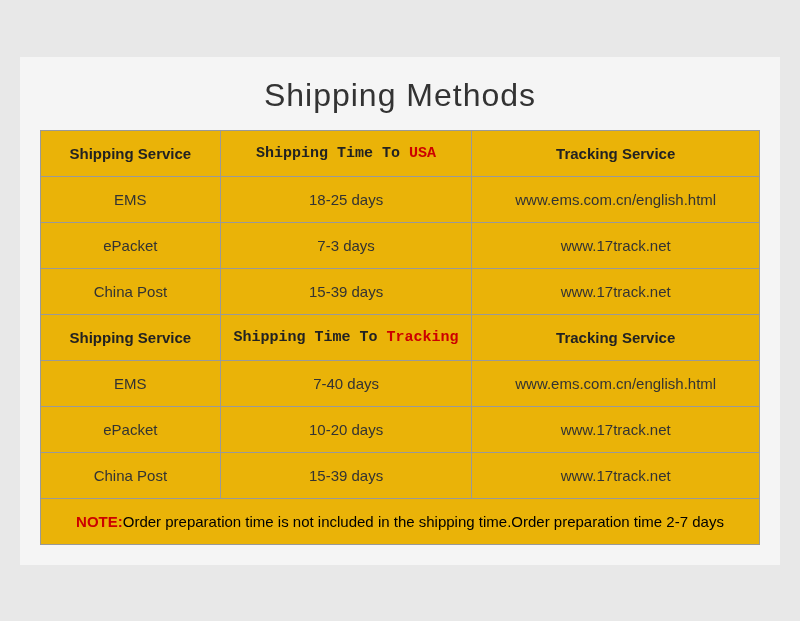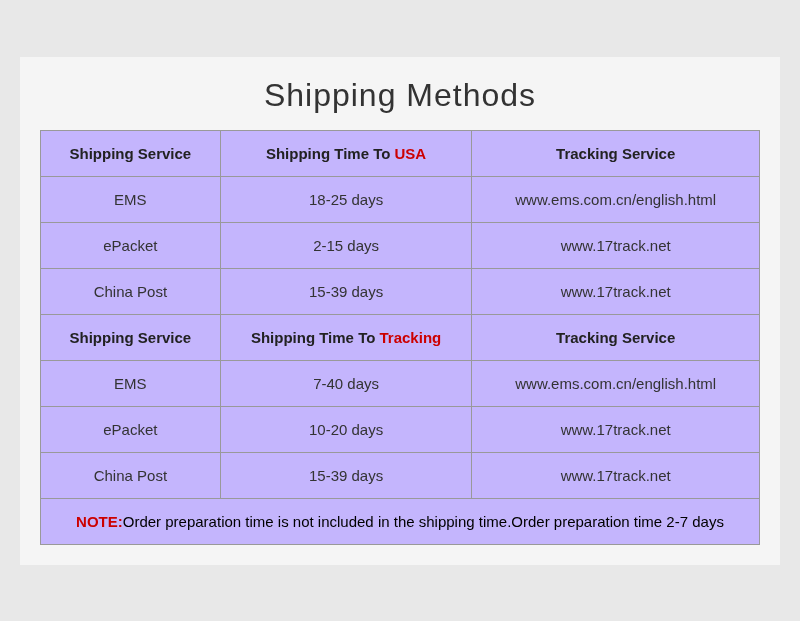--- a/index.html
+++ b/index.html
@@ -40,21 +40,21 @@
       font-size: 22px;
       font-weight: normal;
       color: #555;
       margin-top: 4px;
     }
 
     .shipping-table {
       width: 100%;
       border-collapse: collapse;
       border: 1.5px solid #999;
-      background: #c4b5fd;
+      background: #eab308;
     }
 
     .shipping-table td, .shipping-table th {
       border: 1.5px solid #999;
       padding: 14px 10px;
       text-align: center;
       font-size: 15px;
     }
 
     .header-row td {
@@ -77,21 +77,21 @@
       color: #cc0000;
       font-weight: bold;
     }
 
     .note-label {
       color: #cc0000;
       font-weight: bold;
     }
 
     .col-service { width: 25%; }
-    .col-time { width: 35%; }
+    .col-time { width: 35%; font-family: Liberation Mono, monospace; }
     .col-tracking { width: 40%; }
   </style>
 </head>
 <body>
 
 <div class="container">
 
   <div class="title-section">
     <div class="main-title">Shipping Methods</div>
   </div>
@@ -108,21 +108,21 @@
     </tr>
 
     <tr class="data-row">
       <td>EMS</td>
       <td>18-25 days</td>
       <td>www.ems.com.cn/english.html</td>
     </tr>
 
     <tr class="data-row">
       <td>ePacket</td>
-      <td>2-15 days</td>
+      <td>7-3 days</td>
       <td>www.17track.net</td>
     </tr>
 
     <tr class="data-row">
       <td>China Post</td>
       <td>15-39 days</td>
       <td>www.17track.net</td>
     </tr>
 
     <tr class="header-row">

